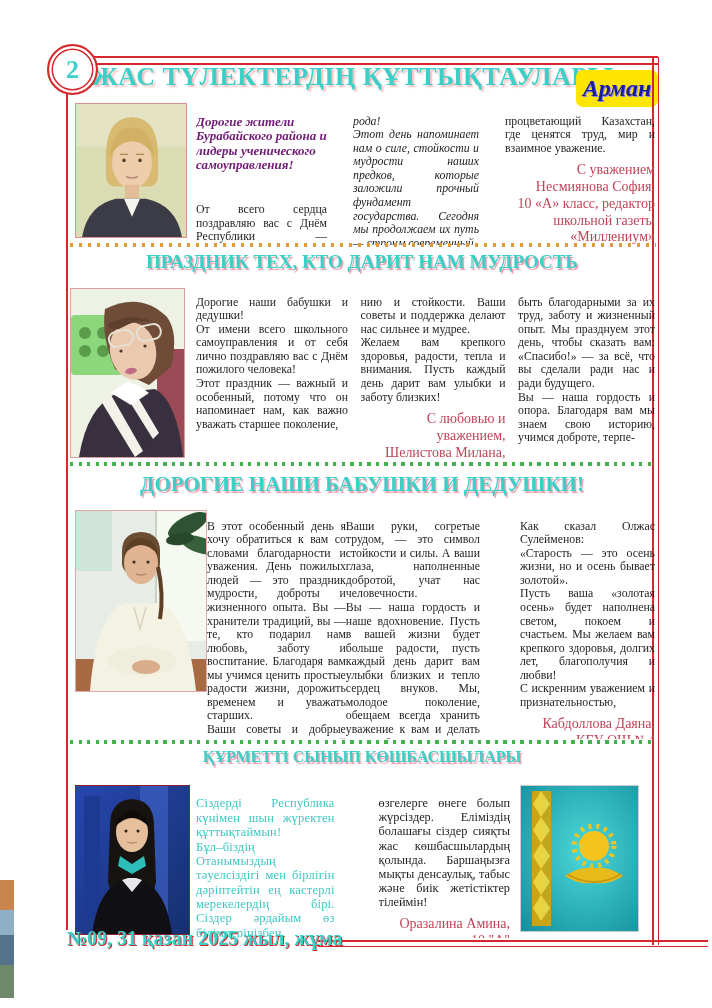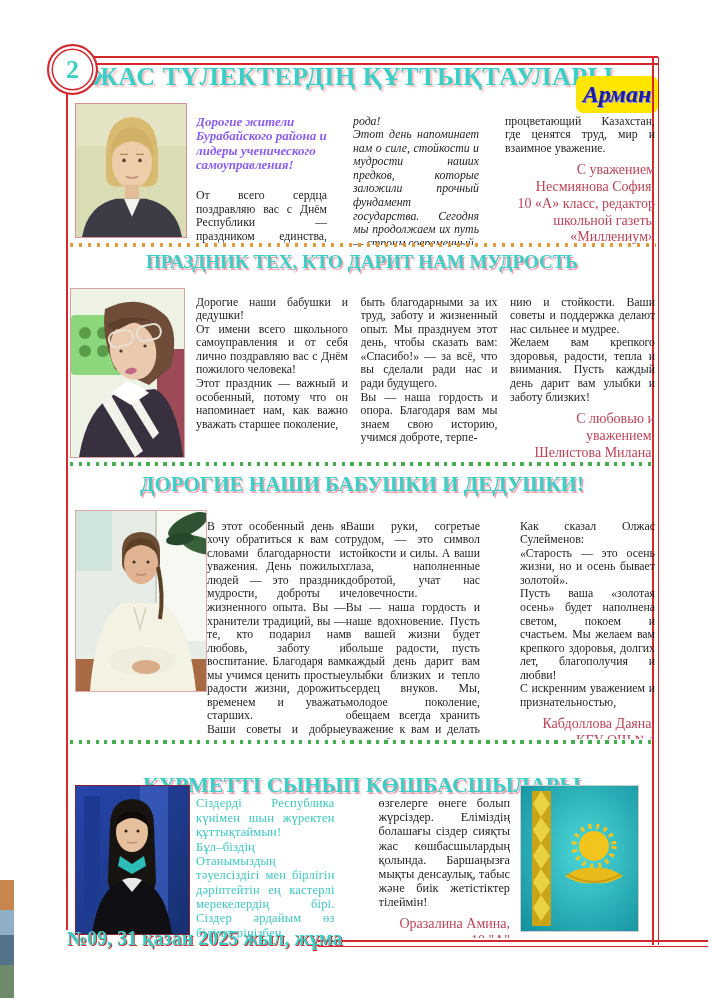--- a/index.html
+++ b/index.html
@@ -20,32 +20,32 @@
   .dots.orange{background:repeating-linear-gradient(90deg,#e39a3b 0 3.5px,transparent 3.5px 9px);}
   .dots.green{background:repeating-linear-gradient(90deg,#44b04e 0 3px,transparent 3px 8.5px);}
   
   .page-num{position:absolute;left:47px;top:44px;width:47px;height:47px;border-radius:50%;
     border:2.5px solid #d5282d;box-shadow:inset 0 0 0 2.5px #fff, inset 0 0 0 4px #d5282d;
     display:flex;align-items:center;justify-content:center;
     color:#3ad0c8;font-size:26px;font-weight:bold;background:#fff;z-index:3;}
   .title{position:absolute;left:92px;top:62px;width:470px;text-align:center;
     color:#3ad0c8;font-weight:bold;font-size:26px;letter-spacing:.5px;white-space:nowrap;
     text-shadow:2px 2px 2px rgba(235,130,130,.55);}
-  .logo{position:absolute;left:576px;top:76px;width:82px;height:37px;background:#ffe600;
+  .logo{position:absolute;left:576px;top:70px;width:82px;height:37px;background:#ffe600;
     border-radius:7px;display:flex;align-items:center;justify-content:center;
     color:#1c1c9e;font-weight:bold;font-style:italic;font-size:24px;
     text-shadow:1px 1px 0 #8888ff;}
   
   .sec-h{position:absolute;left:68px;width:588px;text-align:center;color:#3ad0c8;
     font-weight:bold;white-space:nowrap;text-shadow:1.5px 1.5px 1px rgba(216,60,90,.5);}
   
   .art{position:absolute;display:flex;justify-content:space-between;}
   .col{font-size:11.8px;line-height:1.15;text-align:justify;white-space:pre-line;overflow:hidden;}
-  .lead{color:#8b5cf6;font-weight:bold;font-style:italic;font-size:13px;line-height:1.12;
-    text-align:left;white-space:pre-line;margin-bottom:3px;}
+  .lead{color:#701a75;font-weight:bold;font-style:italic;font-size:13px;line-height:1.12;
+    text-align:left;white-space:pre-line;margin-bottom:17px;}
   .sig{color:#bf4257;text-align:right;font-size:14px;line-height:1.2;white-space:pre-line;margin-top:7px;}
   .cyan-col{color:#3cc8c3;letter-spacing:.2px;font-size:12.5px;}
   .photo{position:absolute;display:block;}
   .photo svg{display:block;width:100%;height:100%;}
   
   .footer{position:absolute;left:67px;top:927px;color:#3ad0c8;font-weight:bold;font-size:20px;
     text-shadow:1px 1px 0 #d5282d;white-space:nowrap;}
   .edge-strip{position:absolute;left:0;top:880px;width:14px;height:118px;}
 </style>
 </head>
@@ -124,30 +124,30 @@
       <path d="M52,102 L82,150 L88,144 L62,100 Z" fill="#f2f1ea"></path>
       <path d="M40,104 L56,92 L70,98 L78,104 L60,116 Z" fill="#ffffff"></path>
     </svg>
   </div>
   <div class="art" style="left:196px;top:282px;width:459px;height:180px;">
     <div class="col" style="width:152px;">
       <span>Дорогие наши бабушки и дедушки!
 От имени всего школьного самоуправления и от себя лично поздравляю вас с Днём пожилого человека!
 Этот праздник — важный и особенный, потому что он напоминает нам, как важно уважать старшее поколение,</span>
     </div>
-    <div class="col" style="width:137px;">
-      <span>быть благодарными за их труд, заботу и жизненный опыт. Мы празднуем этот день, чтобы сказать вам: «Спасибо!» — за всё, что вы сделали ради нас и ради будущего.
-Вы — наша гордость и опора. Благодаря вам мы знаем свою историю, учимся доброте, терпе-</span>
-    </div>
     <div class="col" style="width:145px;">
       <span>нию и стойкости. Ваши советы и поддержка делают нас сильнее и мудрее.
 Желаем вам крепкого здоровья, радости, тепла и внимания. Пусть каждый день дарит вам улыбки и заботу близких!</span>
       <div class="sig">С любовью и уважением,
 Шелистова Милана,
 Президент ОШ с.Баянбай</div>
+    </div>
+    <div class="col" style="width:137px;">
+      <span>быть благодарными за их труд, заботу и жизненный опыт. Мы празднуем этот день, чтобы сказать вам: «Спасибо!» — за всё, что вы сделали ради нас и ради будущего.
+Вы — наша гордость и опора. Благодаря вам мы знаем свою историю, учимся доброте, терпе-</span>
     </div>
   </div>
 
   <div class="dots green" style="top:462px;"></div>
   <div class="sec-h" style="top:472px;font-size:21px;">ДОРОГИЕ НАШИ БАБУШКИ И ДЕДУШКИ!</div>
 
   <div class="photo" style="left:75px;top:510px;width:130px;height:180px;border:1px solid #e0a8a8;">
     <svg viewBox="0 0 130 180" preserveAspectRatio="none">
       <rect width="130" height="180" fill="#e7ece6"></rect>
       <rect x="80" y="0" width="50" height="130" fill="#f6f8f2"></rect>
@@ -184,21 +184,21 @@
 «Старость — это осень жизни, но и осень бывает золотой».
 Пусть ваша «золотая осень» будет наполнена светом, покоем и счастьем. Мы желаем вам крепкого здоровья, долгих лет, благополучия и любви!
 С искренним уважением и признательностью,</span>
       <div class="sig">Кабдоллова Даяна,
 КГУ ОШ №4
 ученица 9 «А» класса</div>
     </div>
   </div>
 
   <div class="dots green" style="top:740px;"></div>
-  <div class="sec-h" style="top:772px;font-size:22px;">ҚҰРМЕТТІ СЫНЫП КӨШБАСШЫЛАРЫ</div>
+  <div class="sec-h" style="top:748px;font-size:16px;">ҚҰРМЕТТІ СЫНЫП КӨШБАСШЫЛАРЫ</div>
 
   <div class="photo" style="left:75px;top:785px;width:113px;height:148px;border:1px solid #8a2030;">
     <svg viewBox="0 0 113 148" preserveAspectRatio="none">
       <defs>
           <linearGradient id="bg4" x1="0" y1="0" x2="1" y2="1">
         <stop offset="0" stop-color="#2746ae"></stop>
             <stop offset="1" stop-color="#16306f"></stop>
       </linearGradient>
         </defs>
       <rect width="113" height="148" fill="url(#bg4)"></rect>

